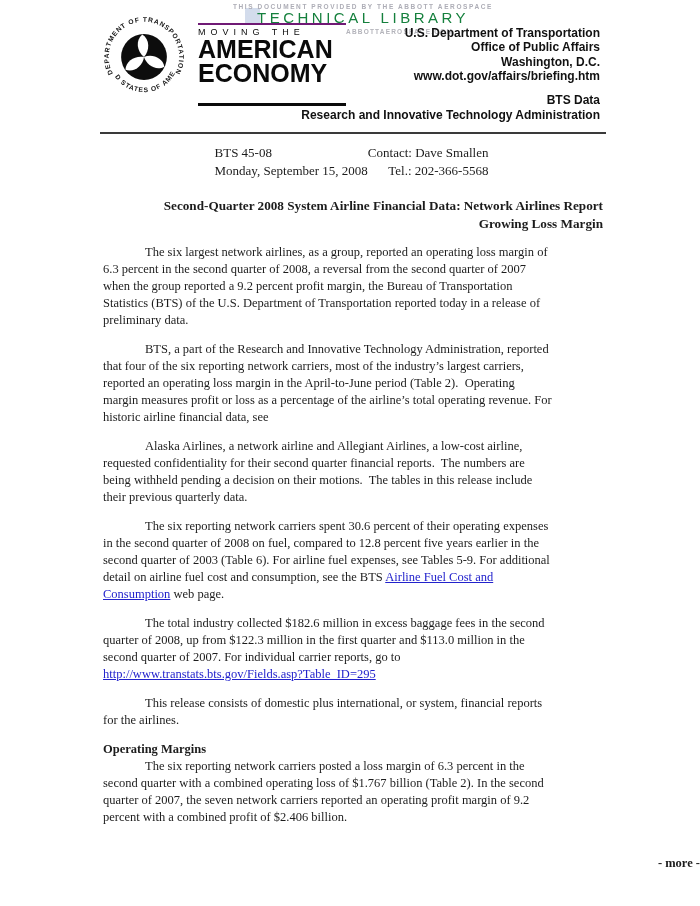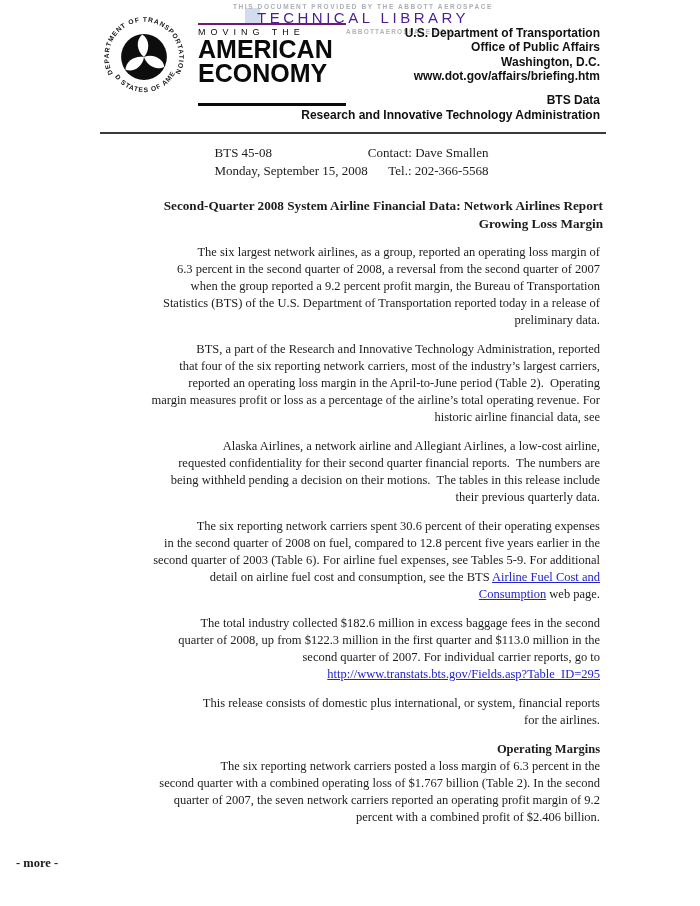--- a/index.html
+++ b/index.html
@@ -8,21 +8,21 @@
     position:relative; width:700px; height:906px; background:#ffffff;
     margin:0 auto; overflow:hidden;
     font-family:"Liberation Serif","DejaVu Serif",serif; color:#1c1c1c;
   }
   
   .wm-line1 { position:absolute; left:233px; top:3px; font-family:"Liberation Sans",sans-serif;
     font-size:6.5px; font-weight:bold; letter-spacing:1.6px; color:#adadb6; }
   .wm-square { position:absolute; left:245px; top:8px; width:15px; height:15px;
     background:#bcc9e2; opacity:.65; }
   .wm-line2 { position:absolute; left:257px; top:9px; font-family:"Liberation Sans",sans-serif;
-    font-size:15px; letter-spacing:3.5px; color:#4c1d95; }
+    font-size:15px; letter-spacing:3.5px; color:#15803d; }
   .wm-line3 { position:absolute; left:346px; top:28px; font-family:"Liberation Sans",sans-serif;
     font-size:6.5px; font-weight:bold; letter-spacing:1.2px; color:#b3b3ba; }
   
   .seal { position:absolute; left:100px; top:13px; }
   
   .dot-logo { position:absolute; left:198px; top:23px; width:148px; color:#0a0a0a;
     font-family:"Liberation Sans",sans-serif; }
   .dot-logo .moving { border-top:2px solid #701a75; padding-top:2px;
     font-size:9px; font-weight:400; letter-spacing:5px; }
   .dot-logo .big { font-size:25px; font-weight:900; letter-spacing:0px; line-height:24px; }
@@ -37,27 +37,27 @@
   .rule { position:absolute; left:100px; top:132px; width:506px; height:2px; background:#3a3a3a; }
   
   .meta { position:absolute; left:103px; top:144px; width:497px; display:flex;
     justify-content:center; font-size:13px; line-height:18px; }
   .meta .right { text-align:right; }
   
   .title { position:absolute; left:100px; top:197px; width:503px; text-align:right;
     font-size:13.2px; font-weight:bold; line-height:18px; white-space:pre-line; }
   
   .body { position:absolute; left:103px; top:244px; width:497px;
-    font-size:12.5px; line-height:17px;text-align:right; }
+    font-size:12.5px; line-height:17px; }
   .para { white-space:pre; text-indent:42px; margin:0 0 12px 0; }
   .sect { white-space:pre; text-indent:0; font-weight:bold; margin:0; }
   .para.tight { margin-bottom:16px; }
   a.lnk { color:#2222cc; text-decoration:underline; cursor:pointer; }
   
-  .footer { position:absolute; left:0; top:856px; width:700px; text-align:left;
+  .footer { position:absolute; left:0; top:856px; width:700px; text-align:right;
     font-size:12.5px; font-weight:bold;padding-left:16px; }
 </style>
 </head>
 <body>
 
 <div class="page">
 
   <div class="wm-square"></div>
   <div class="wm-line1">THIS DOCUMENT PROVIDED BY THE ABBOTT AEROSPACE</div>
   <div class="wm-line2">TECHNICAL LIBRARY</div>

